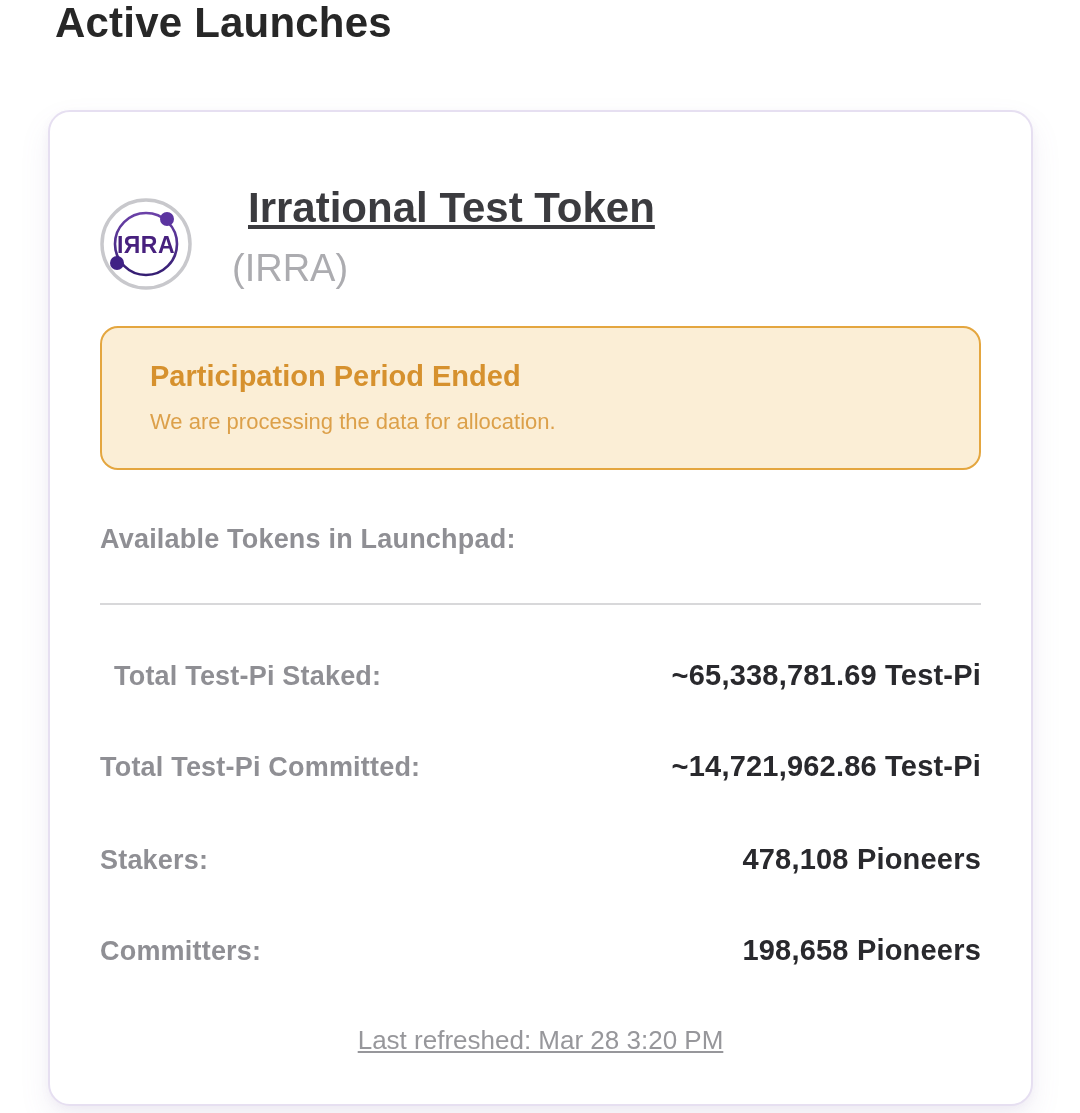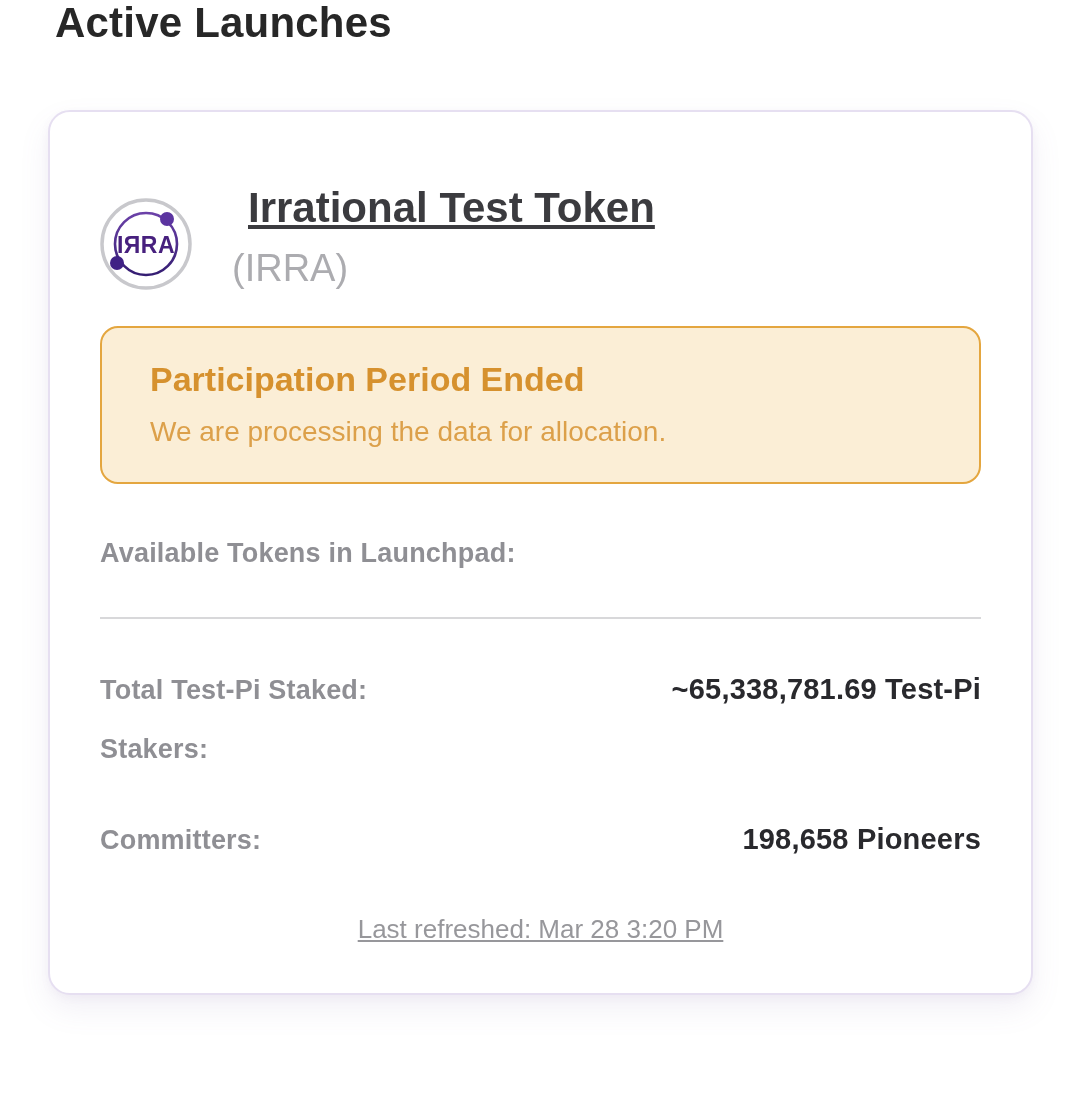--- a/index.html
+++ b/index.html
@@ -70,28 +70,28 @@
     line-height:1.1;
   }
   .banner{
     margin-top:36px;
     background:var(--banner-bg);
     border:2px solid var(--banner-border);
     border-radius:18px;
     padding:31px 46px 33px 48px;
   }
   .banner-title{
-    font-size:34px;
+    font-size:29px;
     font-weight:700;
     color:var(--banner-title);
     line-height:1.2;
   }
   .banner-message{
     margin-top:15px;
-    font-size:28px;
+    font-size:22px;
     font-weight:500;
     color:var(--banner-text);
     line-height:1.2;
   }
   .stat-row{
     display:flex;
     justify-content:space-between;
     align-items:baseline;
   }
   .stat-row .label{
@@ -105,23 +105,23 @@
     font-weight:700;
     color:var(--value-dark);
     letter-spacing:.2px;
   }
   .row-available{margin-top:54px;}
   .divider{
     margin:48px 0 0 0;
     border:none;
     border-top:2px solid var(--divider);
   }
-  .row-staked{margin-top:54px;}
+  .row-staked{margin-top:54px;margin-left:14px;}
   .row-committed{margin-top:58px;}
-  .row-stakers{margin-top:28px;}
+  .row-stakers{margin-top:60px;}
   .row-committers{margin-top:58px;text-align:right;}
   .refreshed{
     margin-top:58px;
     text-align:center;
     font-size:26px;
     font-weight:400;
     color:var(--footer-gray);
     text-decoration:underline;
   }
 </style>
@@ -164,23 +164,28 @@
       <span class="label">Available Tokens in Launchpad:</span>
     </div>
 
     <hr class="divider">
 
     <div class="stat-row row-staked">
       <span class="label">Total Test-Pi Staked:</span>
       <span class="value">~65,338,781.69 Test-Pi</span>
     </div>
 
+    <div class="stat-row row-committed">
+      <span class="label">Total Test-Pi Committed:</span>
+      <span class="value">~14,721,962.86 Test-Pi</span>
+    </div>
 
     <div class="stat-row row-stakers">
       <span class="label">Stakers:</span>
+      <span class="value">478,108 Pioneers</span>
     </div>
 
     <div class="stat-row row-committers">
       <span class="label">Committers:</span>
       <span class="value">198,658 Pioneers</span>
     </div>
 
     <div class="refreshed">Last refreshed: Mar 28 3:20 PM</div>
 
   </section>

